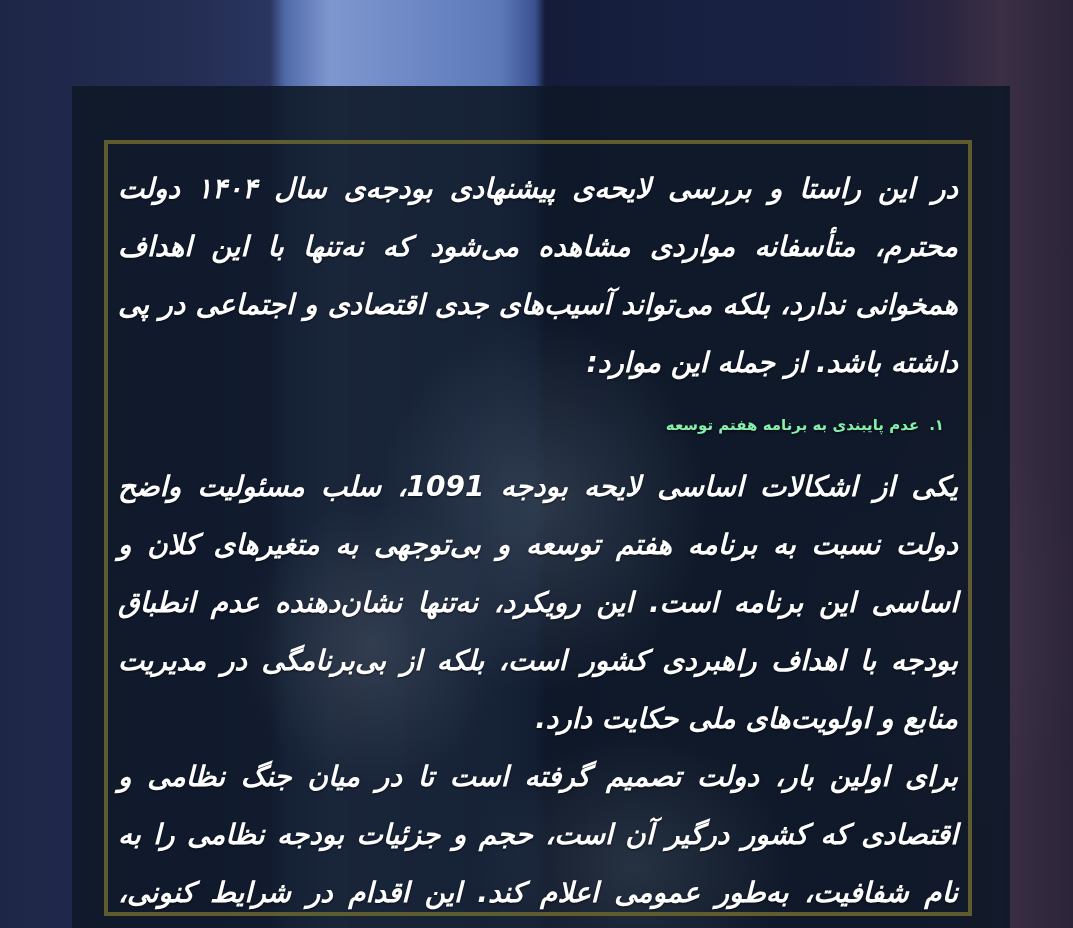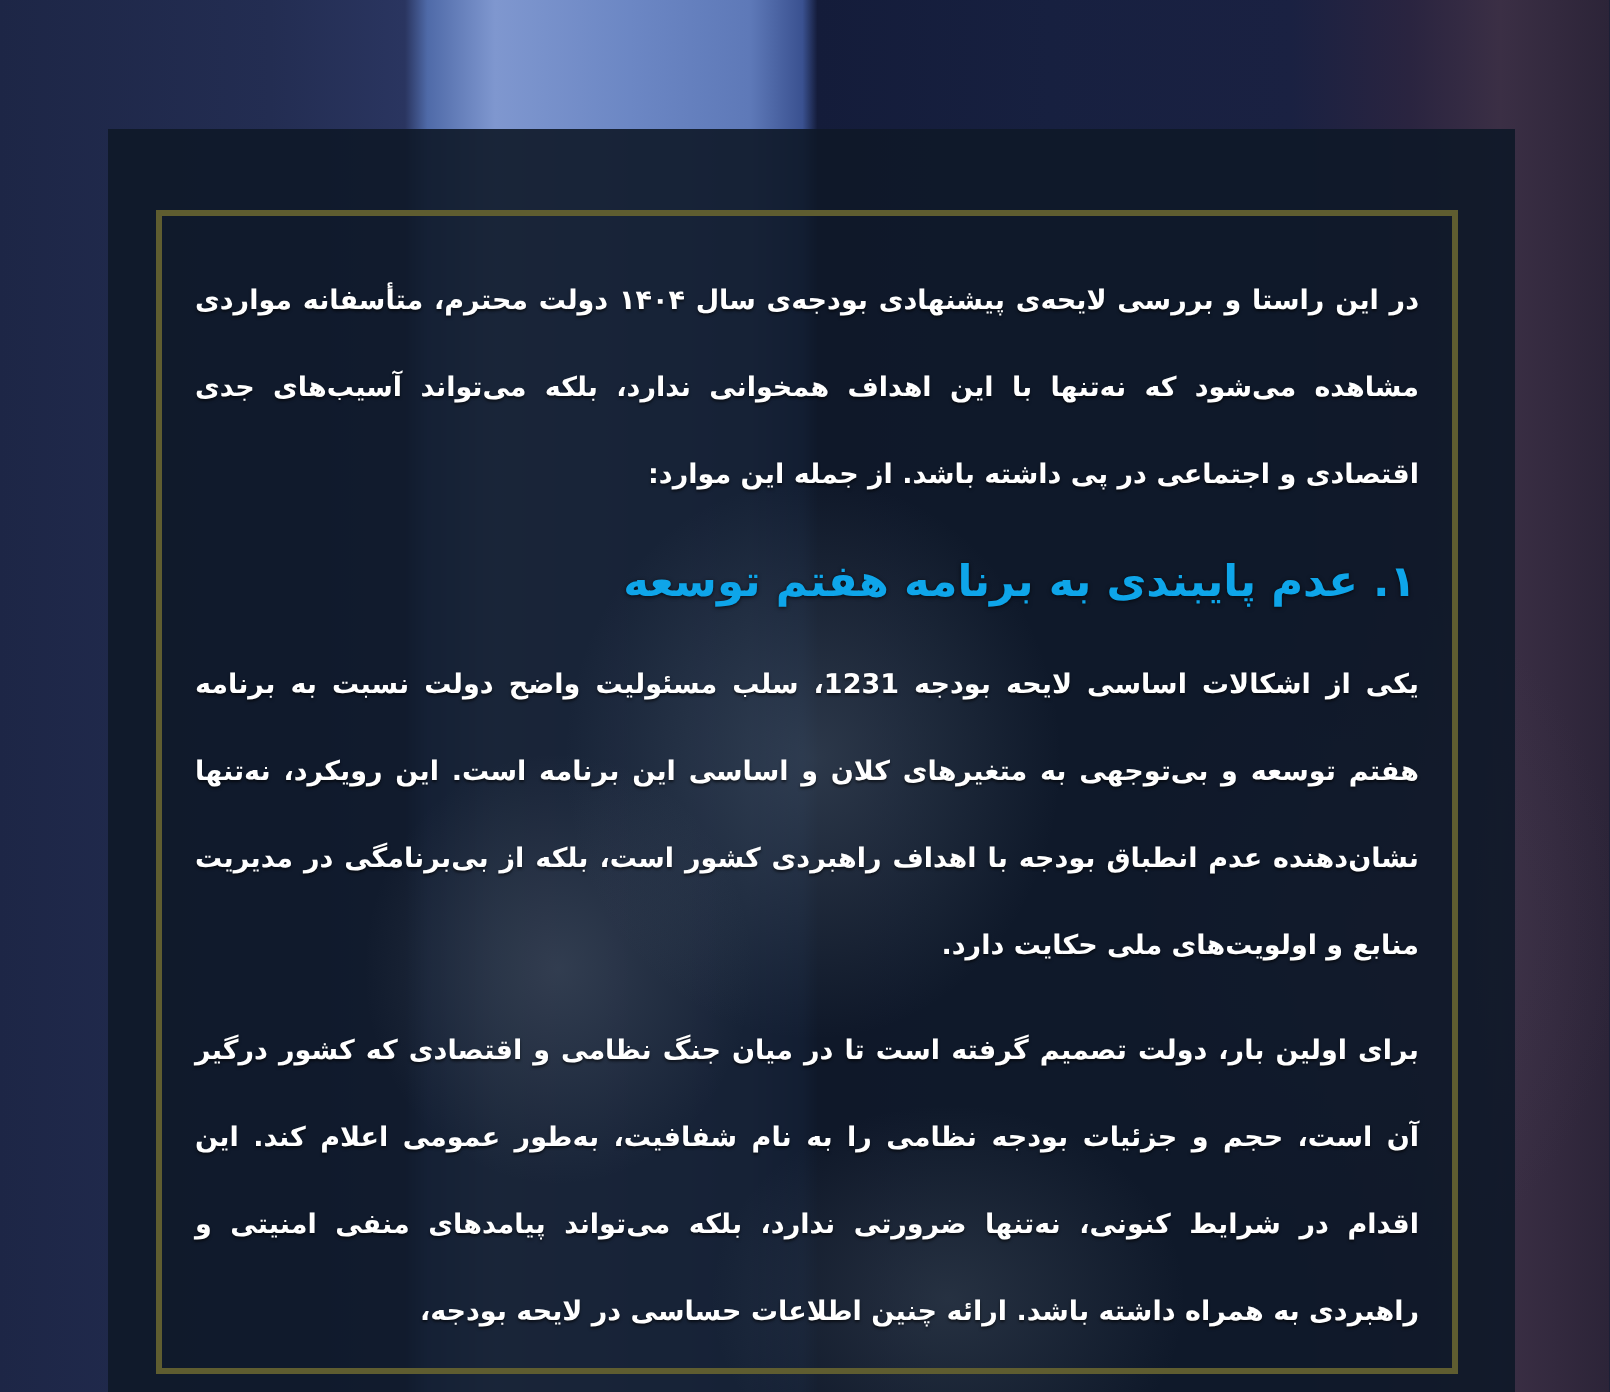--- a/index.html
+++ b/index.html
@@ -29,41 +29,42 @@
       position: absolute; left: 104px; top: 140px; width: 868px; height: 776px;
       border: 4px solid #5f5d30;
       box-sizing: border-box;
     }
     .content {
       position: absolute; left: 118px; top: 160px; width: 840px;
       direction: rtl; text-align: justify; text-align-last: right;
       color: #ffffff;
     }
     .para {
-      font-size: 18px; font-weight: bold; line-height: 58px; margin: 12px;
+      font-size: 28px; font-weight: bold; line-height: 58px; margin: 0;
       text-shadow: 0 1px 2px rgba(0,0,0,0.6);
+      font-style: italic;
     }
     .heading {
-      font-size: 29px; font-weight: bold; color: #0ea5e9; margin: 0;
+      font-size: 15px; font-weight: bold; color: #86efac; margin: 0;
       line-height: 58px; padding-right: 14px;
       text-shadow: 0 1px 3px rgba(0,0,0,0.7);
     }
     .heading .num { margin-left: 10px; }
     .h1 { margin-top: 4px; margin-bottom: 4px; }
     .h2 { margin-top: 4px; margin-bottom: 4px; }
   </style>
 </head>
 <body>
 
 <div class="bg-photo"></div>
 <div class="panel"></div>
 <div class="frame"></div>
 
 <div class="content">
   <p class="para">در این راستا و بررسی لایحه‌ی پیشنهادی بودجه‌ی سال ۱۴۰۴ دولت محترم، متأسفانه مواردی مشاهده می‌شود که نه‌تنها با این اهداف همخوانی ندارد، بلکه می‌تواند آسیب‌های جدی اقتصادی و اجتماعی در پی داشته باشد. از جمله این موارد:</p>
 
   <h2 class="heading h1">
     <span class="num">۱.</span><span>عدم پایبندی به برنامه هفتم توسعه</span>
   </h2>
-  <p class="para">یکی از اشکالات اساسی لایحه بودجه 1231، سلب مسئولیت واضح دولت نسبت به برنامه هفتم توسعه و بی‌توجهی به متغیرهای کلان و اساسی این برنامه است. این رویکرد، نه‌تنها نشان‌دهنده عدم انطباق بودجه با اهداف راهبردی کشور است، بلکه از بی‌برنامگی در مدیریت منابع و اولویت‌های ملی حکایت دارد.</p>
+  <p class="para">یکی از اشکالات اساسی لایحه بودجه 1091، سلب مسئولیت واضح دولت نسبت به برنامه هفتم توسعه و بی‌توجهی به متغیرهای کلان و اساسی این برنامه است. این رویکرد، نه‌تنها نشان‌دهنده عدم انطباق بودجه با اهداف راهبردی کشور است، بلکه از بی‌برنامگی در مدیریت منابع و اولویت‌های ملی حکایت دارد.</p>
 
   <p class="para">برای اولین بار، دولت تصمیم گرفته است تا در میان جنگ نظامی و اقتصادی که کشور درگیر آن است، حجم و جزئیات بودجه نظامی را به نام شفافیت، به‌طور عمومی اعلام کند. این اقدام در شرایط کنونی، نه‌تنها ضرورتی ندارد، بلکه می‌تواند پیامدهای منفی امنیتی و راهبردی به همراه داشته باشد. ارائه چنین اطلاعات حساسی در لایحه بودجه،</p>
 </div>
 
 </body></html>

